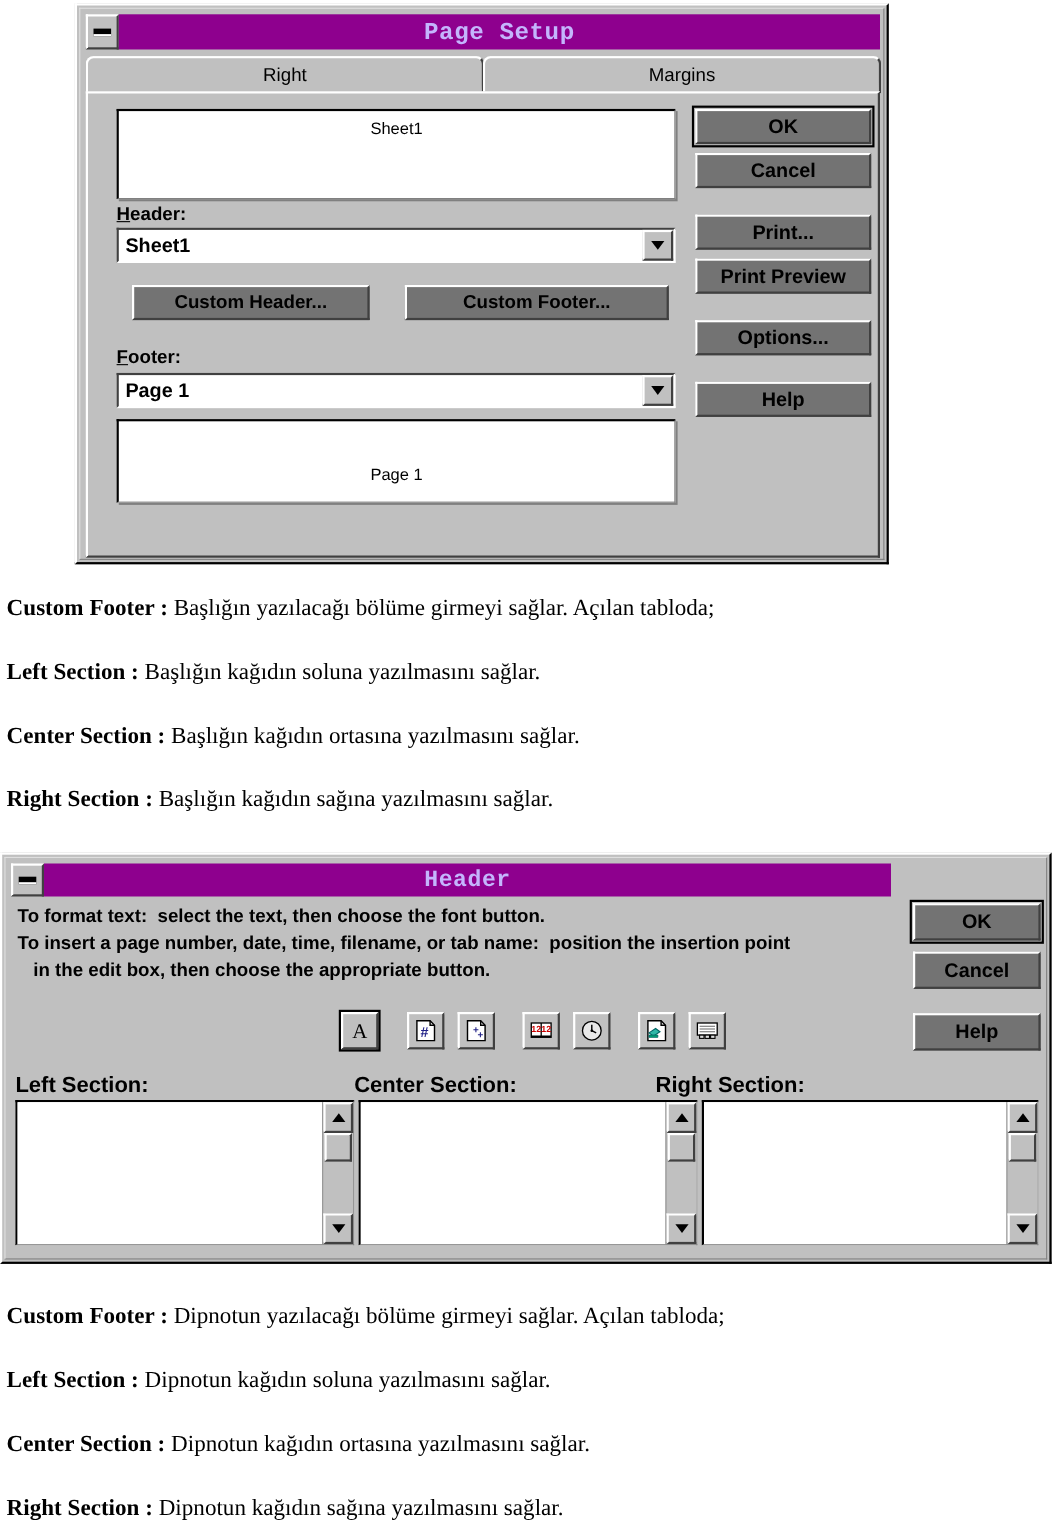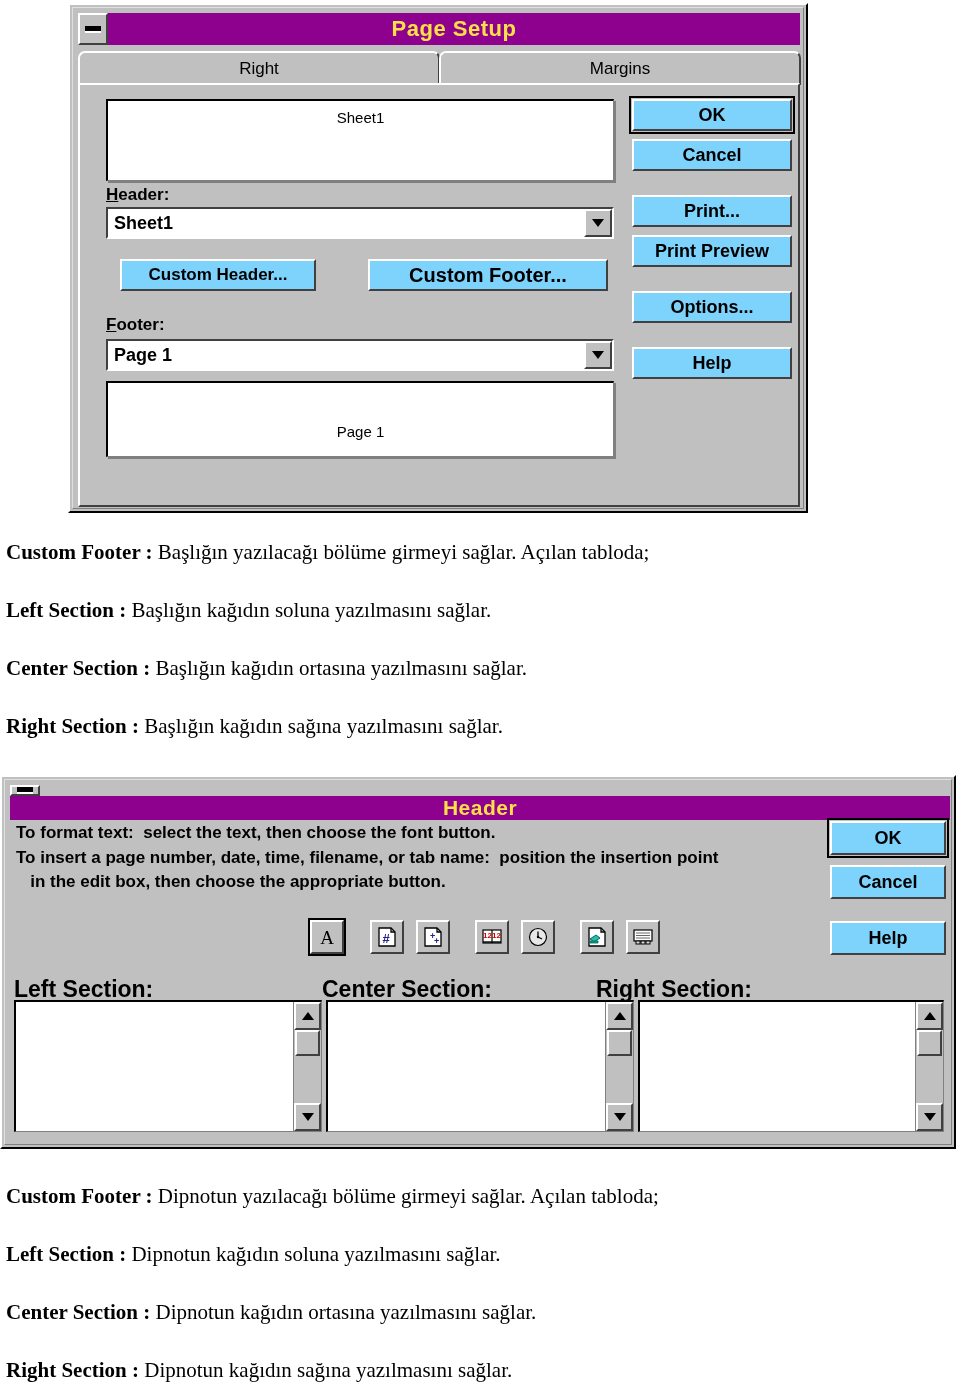--- a/index.html
+++ b/index.html
@@ -16,27 +16,27 @@
        border-right:1px solid #808080;border-bottom:1px solid #808080;
        box-sizing:border-box;}
 
   .titlebar{position:absolute;display:flex;align-items:stretch;}
   .minbtn{width:30px;background:#c0c0c0;
        border-top:2px solid #ffffff;border-left:2px solid #ffffff;
        border-right:2px solid #404040;border-bottom:2px solid #404040;
        display:flex;align-items:center;justify-content:center;box-sizing:border-box;}
   .minbtn i{display:block;width:16px;height:5px;background:#000;
        border-bottom:2px solid #ffffff;}
-  .tbar{flex:1;background:#8e008e;color:#fde047;
+  .tbar{flex:1;background:#8e008e;color:#c4b5fd;
        display:flex;align-items:center;justify-content:center;
-       font-family:Liberation Sans, sans-serif;font-weight:bold;
+       font-family:Liberation Mono, monospace;font-weight:bold;
        letter-spacing:.5px;}
 
   
-  .btn{background:#7dd3fc;box-sizing:border-box;
+  .btn{background:#737373;box-sizing:border-box;
        border-top:2px solid #ffffff;border-left:2px solid #ffffff;
        border-right:2px solid #404040;border-bottom:2px solid #404040;
        display:flex;align-items:center;justify-content:center;
        font-family:"Liberation Sans", sans-serif;font-weight:bold;
        color:#000;cursor:default;}
   .btn.default{outline:2px solid #000;outline-offset:1px;}
   .u{text-decoration:underline;}
 
   
   #pagesetup{left:68px;top:3px;width:740px;height:510px;}
@@ -78,48 +78,48 @@
        font-family:"Liberation Sans", sans-serif;font-size:18px;font-weight:bold;color:#000;}
   .arrowbtn{width:28px;background:#c0c0c0;box-sizing:border-box;
        border-top:2px solid #ffffff;border-left:2px solid #ffffff;
        border-right:2px solid #404040;border-bottom:2px solid #404040;
        display:flex;align-items:center;justify-content:center;}
   .arrowbtn i{display:block;width:0;height:0;border-left:6px solid transparent;
        border-right:6px solid transparent;border-top:8px solid #000;}
 
   #hdr-lbl{left:26px;top:100px;}  #hdr-combo{left:26px;top:122px;width:508px;height:32px;}
   #ftr-lbl{left:26px;top:230px;}  #ftr-combo{left:26px;top:254px;width:508px;height:32px;}
-  #btn-chdr{position:absolute;left:40px;top:174px;width:196px;height:32px;font-size:17px;}
-  #btn-cftr{position:absolute;left:288px;top:174px;width:240px;height:32px;font-size:20px;}
+  #btn-chdr{position:absolute;left:40px;top:174px;width:216px;height:32px;font-size:17px;}
+  #btn-cftr{position:absolute;left:288px;top:174px;width:240px;height:32px;font-size:17px;}
 
   .rbtn{position:absolute;left:552px;width:160px;height:32px;font-size:18px;}
 
   
   .para{position:absolute;left:6px;width:948px;font-size:21px;color:#000;
         font-family:"Liberation Serif", serif;}
   .para b{font-weight:bold;}
 
   
   #headerdlg{left:0px;top:775px;width:956px;height:374px;}
-  #hd-title{left:8px;top:8px;width:940px;height:30px;flex-direction:column;}
+  #hd-title{left:8px;top:8px;width:800px;height:30px;}
   #hd-title .tbar{font-size:21px;}
   .instr{position:absolute;left:14px;top:44px;width:800px;
        font-family:"Liberation Sans", sans-serif;font-size:17px;font-weight:bold;
        color:#000;line-height:1.45;}
   .instr div{white-space:pre;}
 
   .tbtn{position:absolute;width:34px;height:34px;background:#c0c0c0;box-sizing:border-box;
        border-top:2px solid #ffffff;border-left:2px solid #ffffff;
        border-right:2px solid #404040;border-bottom:2px solid #404040;
        display:flex;align-items:center;justify-content:center;}
   .tbtn.default{outline:2px solid #000;outline-offset:0px;}
   .tbtn svg{display:block;}
 
   .seclbl{position:absolute;top:976px;font-family:"Liberation Sans", sans-serif;
-       font-size:23px;font-weight:bold;color:#000;}
+       font-size:20px;font-weight:bold;color:#000;}
   .secbox{position:absolute;top:1000px;height:132px;display:flex;box-sizing:border-box;
        border-top:2px solid #000;border-left:2px solid #000;
        border-right:1px solid #808080;border-bottom:1px solid #808080;
        background:#fff;}
   .secbox .field{flex:1;background:#fff;}
   .sbar{width:28px;background:#c0c0c0;display:flex;flex-direction:column;
        border-left:1px solid #808080;box-sizing:border-box;}
   .sbar .track{flex:1;background:#c0c0c0;position:relative;}
   .sbar .thumb{position:absolute;left:1px;right:1px;top:0;height:26px;background:#c0c0c0;
        border-top:2px solid #ffffff;border-left:2px solid #ffffff;

